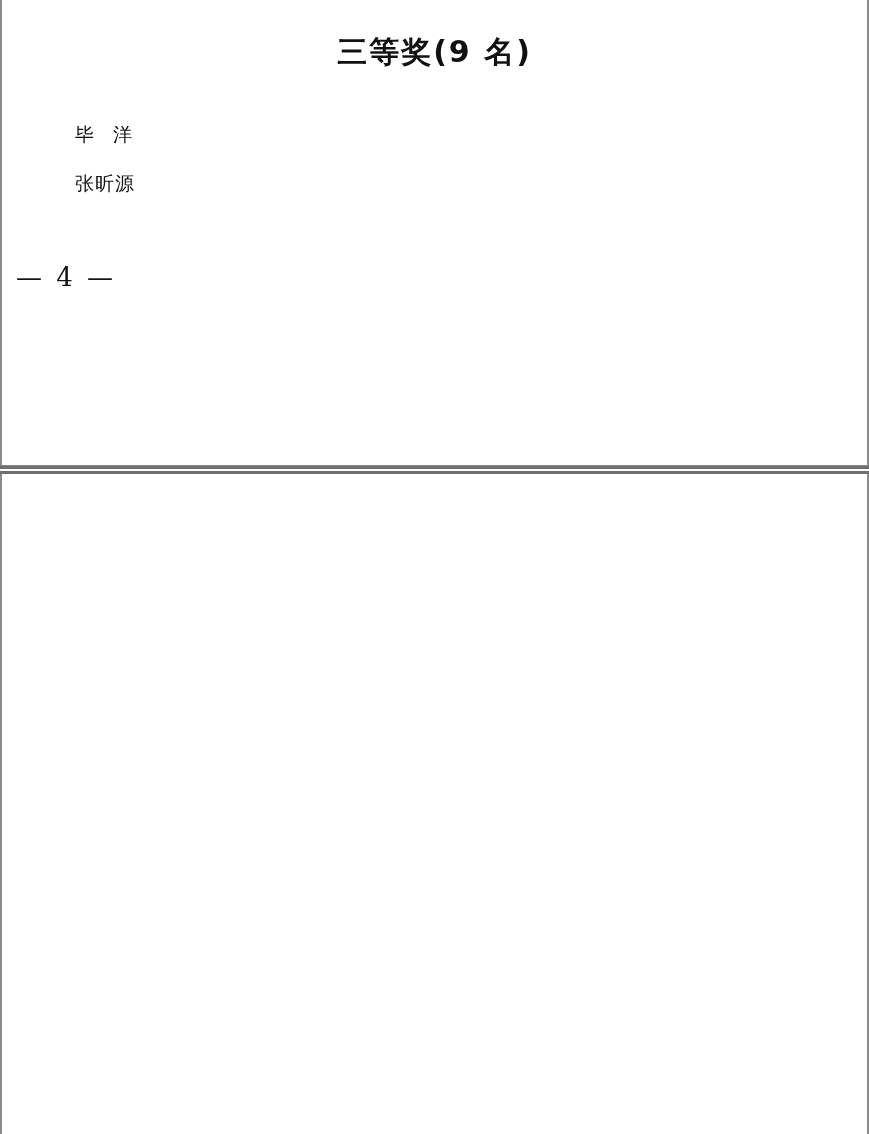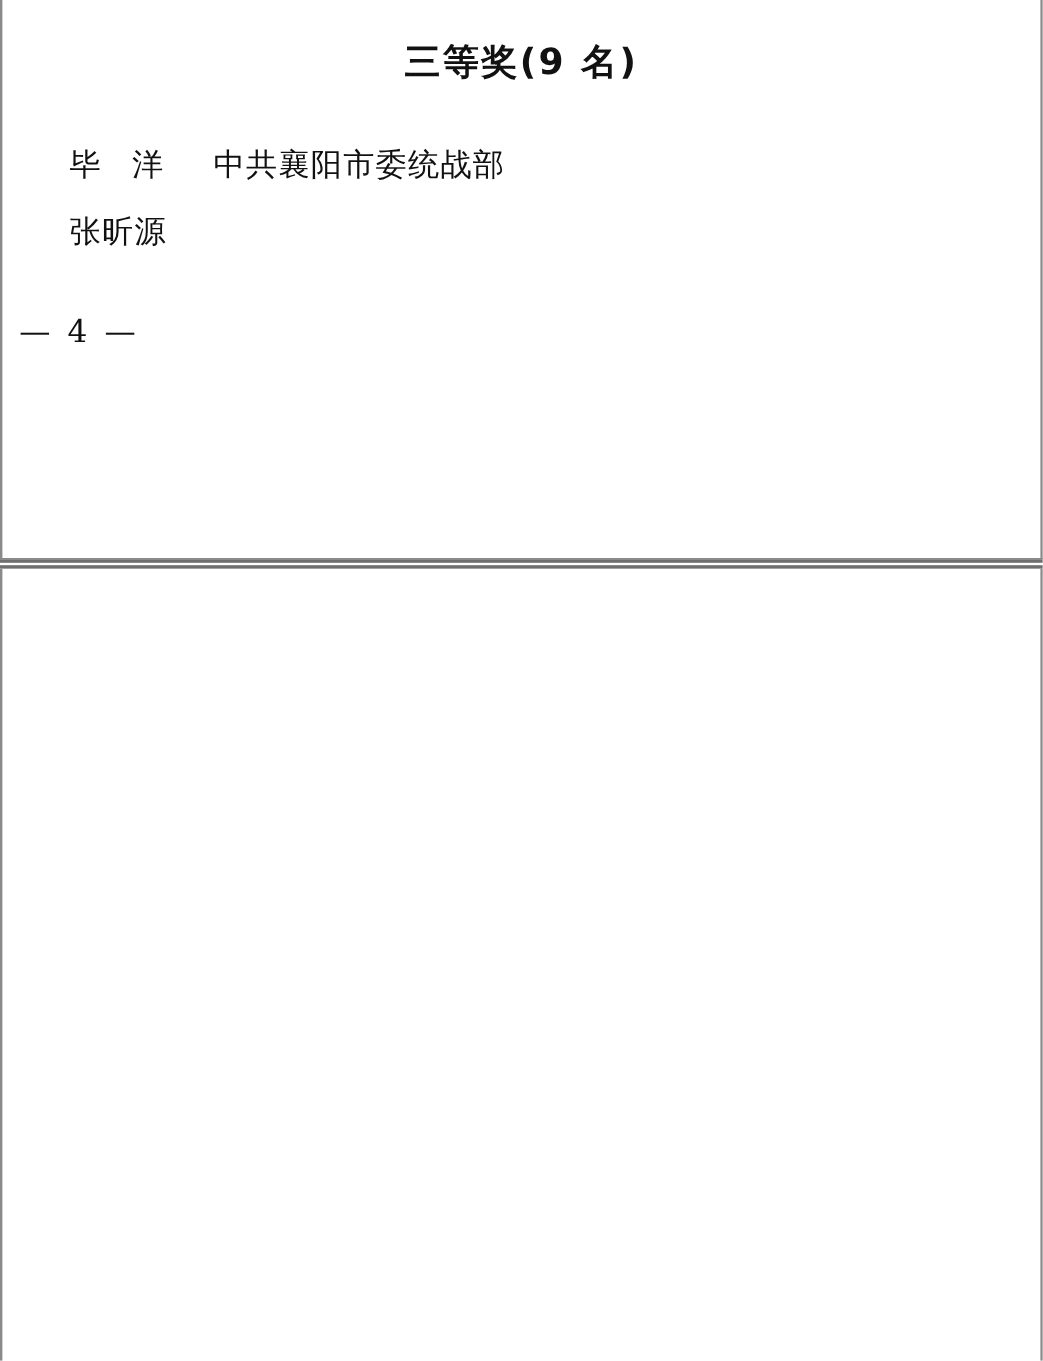--- a/index.html
+++ b/index.html
@@ -15,21 +15,20 @@
     position: relative;
     overflow: hidden;
   }
   .page {
     position: absolute;
     left: 0;
     top: 0;
     width: 869px;
     height: 1134px;
     box-sizing: border-box;
-    border-radius: 29px;
   }
   
   .page-top {
     position: absolute;
     left: 0;
     top: 0;
     width: 869px;
     height: 466px;
     border: 1px solid #8a8a8a;
     border-top: none;
@@ -75,24 +74,25 @@
 
   .entry-list-top {
     position: absolute;
     top: 125px;
     left: 56px;
     width: 760px;
   }
   .entry {
     display: flex;
     align-items: baseline;
-    font-size: 26px;
+    font-size: 19px;
     line-height: 1.0;
     margin-bottom: 30px;
     letter-spacing: 1px;
+    margin-left: 17px;
   }
   .entry .name {
     width: 120px;
     flex: 0 0 120px;
     white-space: nowrap;
   }
   .entry .name.spaced {
     letter-spacing: 0;
     display: inline-block;
   }
@@ -115,21 +115,20 @@
 <body>
 
 <div class="page">
 
   <div class="page-top">
     <div class="award-title">三等奖(9 名)</div>
 
     <div class="entry-list-top">
       <div class="entry">
         <span class="name spaced">毕　洋</span>
-        <span class="org">中共襄阳市委统战部</span>
       </div>
       <div class="entry">
         <span class="name">张昕源</span>
       </div>
     </div>
 
     <div class="page-number">— 4 —</div>
   </div>
 
   <div class="divider-bar"></div>

